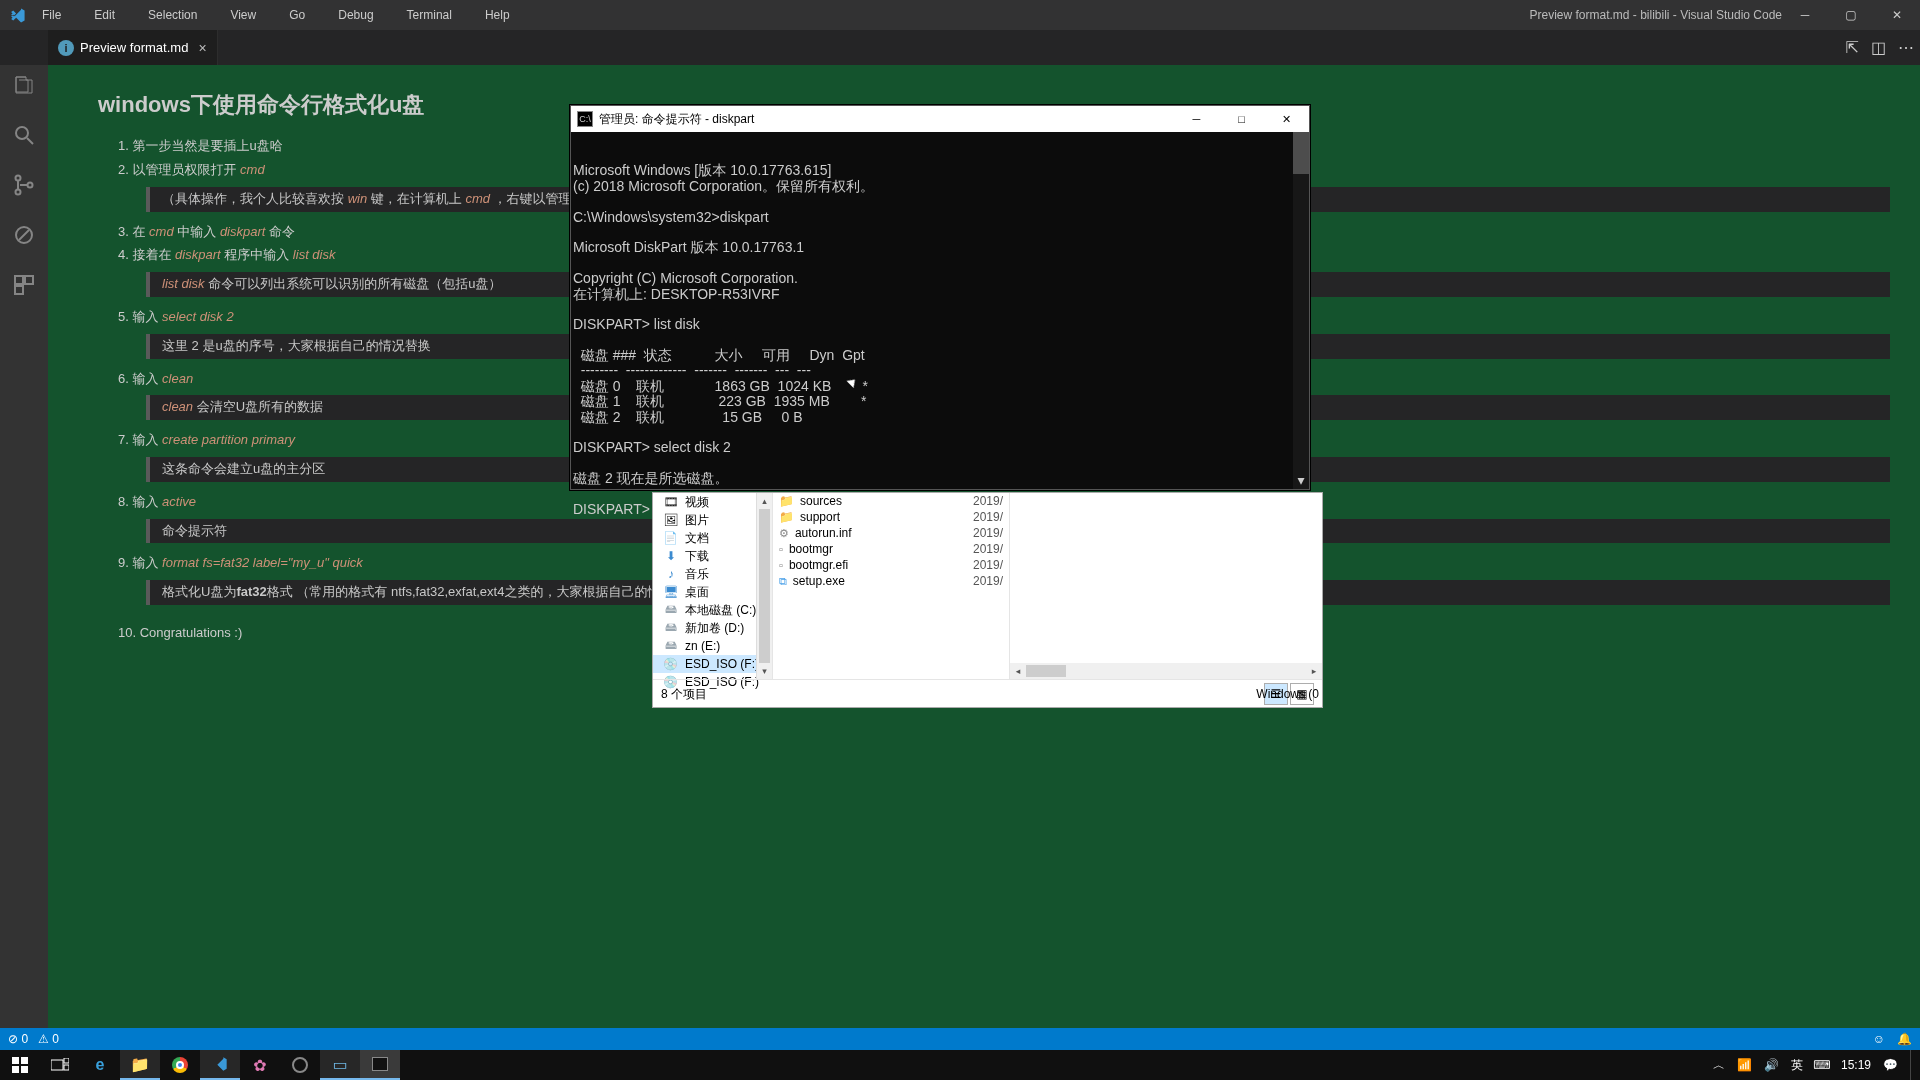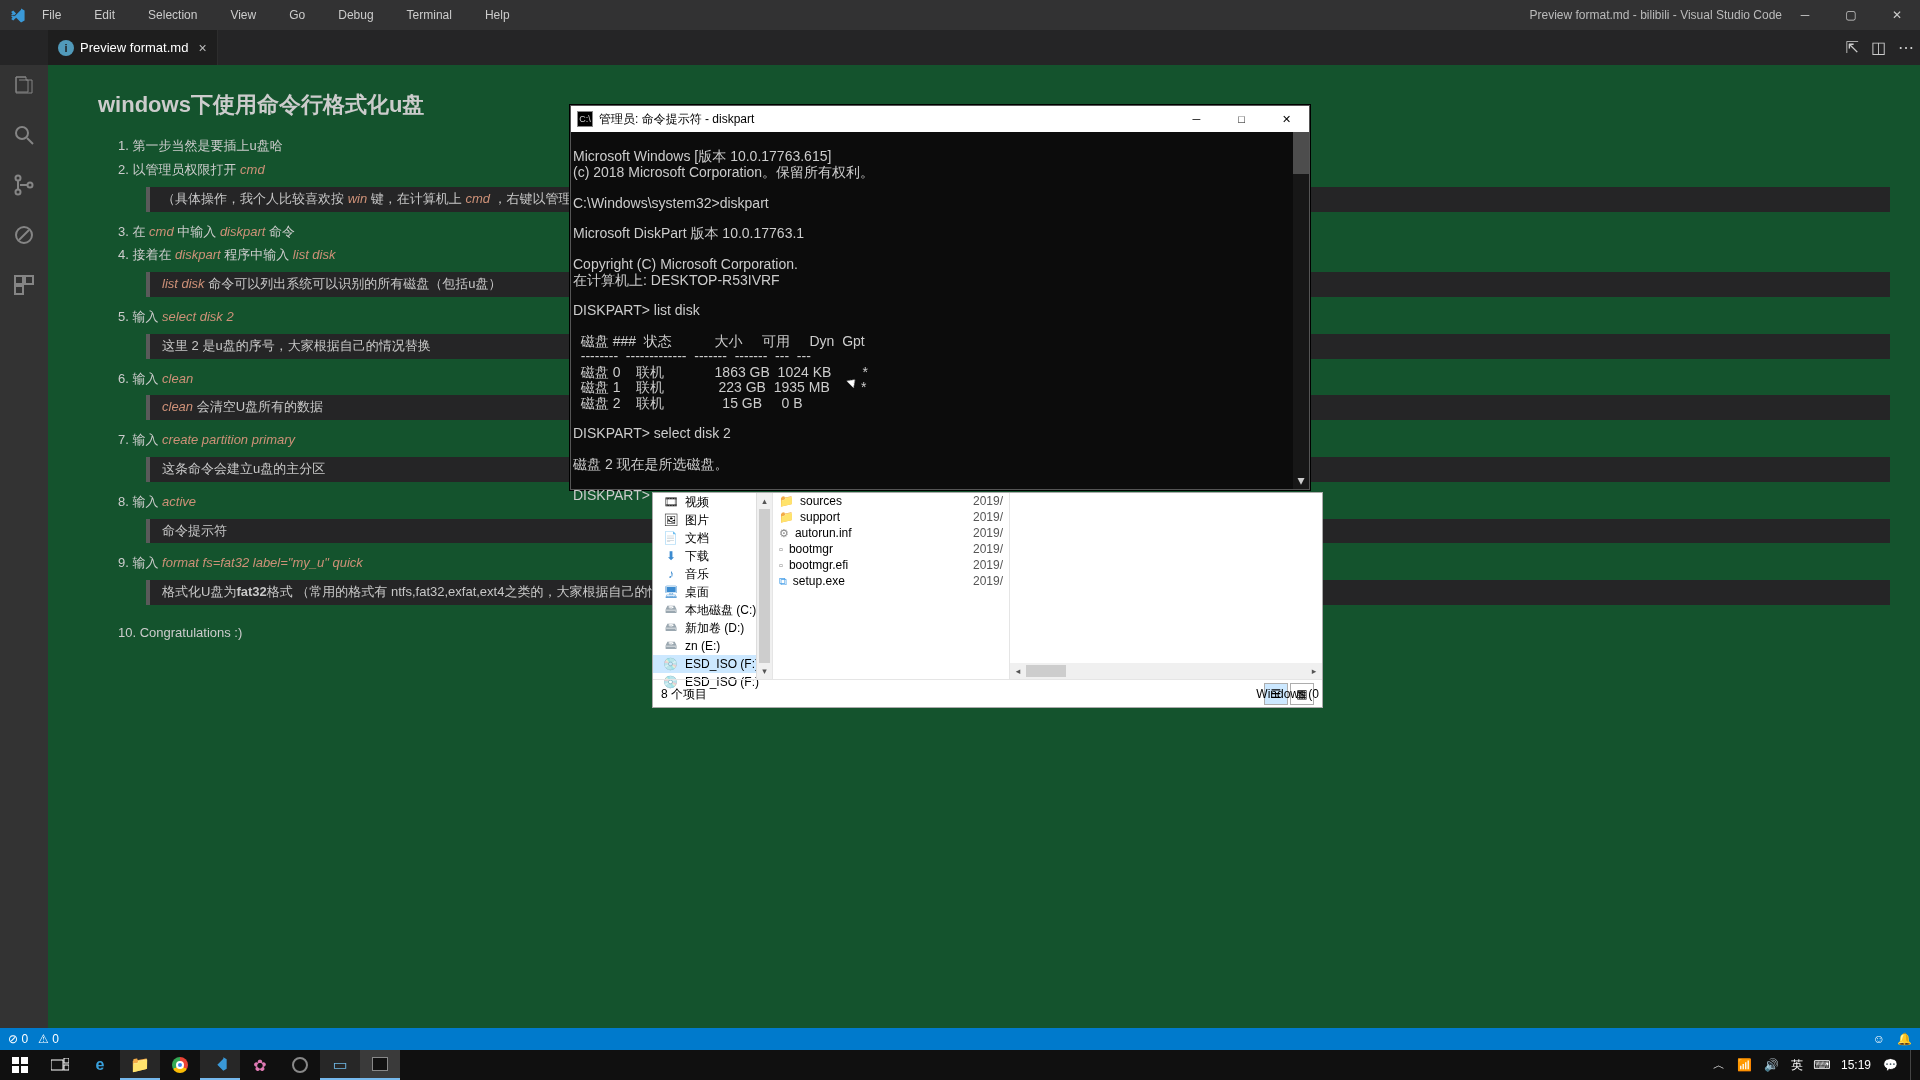--- a/index.html
+++ b/index.html
@@ -46,21 +46,21 @@
 .statusbar { position:absolute; bottom:0; left:0; right:0; height:22px; background:#007acc; display:flex; align-items:center; color:#fff; font-size:12px; padding:0 8px; gap:10px;}
 .statusbar .right { margin-left:auto; display:flex; gap:12px; align-items:center;}
 
 
 .cmd-window { position:absolute; left:570px; top:105px; width:740px; height:385px; background:#0c0c0c; border:1px solid #555; box-shadow:0 0 0 1px #000; }
 .cmd-titlebar { height:26px; background:#fff; display:flex; align-items:center; font-size:12px; color:#000; padding-left:6px; }
 .cmd-titlebar .cmd-icon { width:16px; height:16px; background:#000; border:1px solid #888; margin-right:6px; display:flex; align-items:center; justify-content:center; font-size:9px; color:#ccc;}
 .cmd-titlebar .spacer { flex:1; }
 .cmd-titlebar .btn { width:45px; height:26px; display:flex; align-items:center; justify-content:center; font-size:11px; }
 .cmd-titlebar .btn.close { background:transparent; }
-.cmd-body { font-family:"NSimSun","SimSun","Consolas",monospace; font-size:14px; line-height:1.1; color:#ccc; padding:2px 2px 2px 2px; white-space:pre; position:relative; height:calc(100% - 26px);}
+.cmd-body { font-family:"NSimSun","SimSun","Consolas",monospace; font-size:14px; line-height:1.1; color:#ccc; padding:16px 2px 2px 2px; white-space:pre; position:relative; height:calc(100% - 26px);}
 .cmd-body .scrollbar { position:absolute; right:0; top:0; bottom:0; width:16px; background:#171717;}
 .cmd-body .thumb { position:absolute; right:0; top:0; width:16px; height:42px; background:#4d4d4d;}
 .cmd-body .track-bottom { position:absolute; right:0; bottom:0; width:16px; height:16px; background:#171717; display:flex; align-items:center; justify-content:center;}
 
 
 .explorer { position:absolute; left:652px; top:492px; width:671px; height:216px; background:#fff; color:#000; font-size:12px; border:1px solid #aaa; }
 .ex-body { display:flex; height:186px; }
 .ex-tree { width:120px; border-right:1px solid #e5e5e5; background:#fff; position:relative;}
 .ex-tree .row { display:flex; align-items:center; gap:6px; padding:1px 6px 1px 10px; height:18px;}
 .ex-tree .row .ico { width:16px; height:14px; display:flex; align-items:center; justify-content:center; font-size:12px;}

